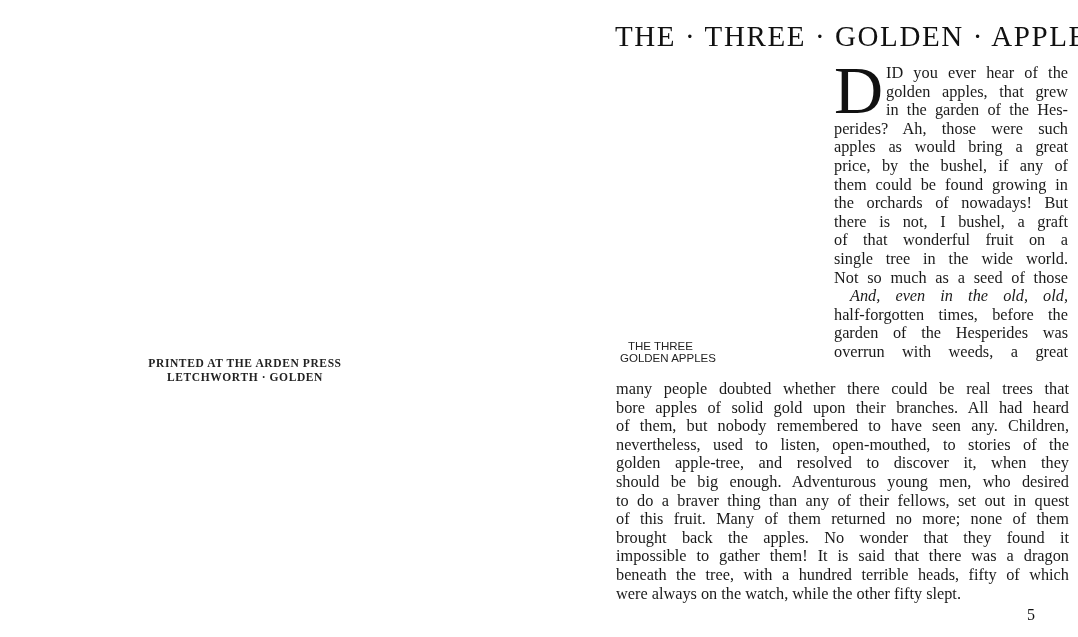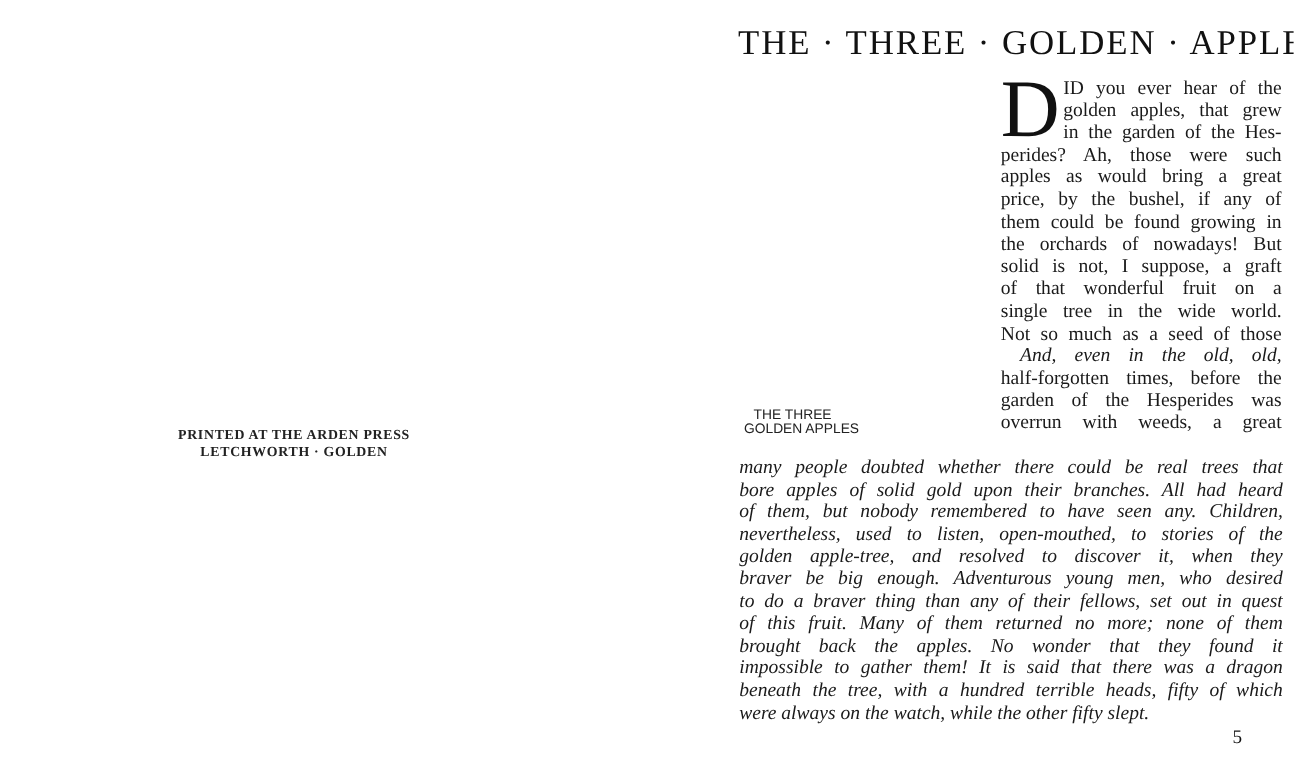--- a/index.html
+++ b/index.html
@@ -44,21 +44,21 @@
   .body-text {
     position: absolute; font-size: 16.3px; line-height: 18.6px;
     text-align: justify; color: #1a1a1a;
   }
   .col { left: 234px; width: 234px; top: 64px; }
   .col .line { display: block; text-align: justify; text-align-last: justify; white-space: nowrap; }
   .col .line.indent-dc { padding-left: 52px; }
   .col .line.last { text-align-last: left; }
   .col .line.para { padding-left: 16px; font-style: italic; }
   .full { left: 16px; width: 453px; top: 380px; }
-  .full .line { display: block; text-align: justify; text-align-last: justify; white-space: nowrap; font-style: italic; }
+  .full .line { display: block; text-align: justify; text-align-last: justify; white-space: nowrap; }
   .full .line.last { text-align-last: left; }
   .page-number {
     position: absolute; left: 427px; top: 606px; font-size: 16px; color: #111;
   }
 </style>
 </head>
 <body>
 
 <div class="left-page">
   <div class="imprint">
@@ -80,37 +80,37 @@
 
   <div class="body-text col">
     <span class="line indent-dc">ID you ever hear of the</span>
     <span class="line indent-dc">golden apples, that grew</span>
     <span class="line indent-dc">in the garden of the Hes-</span>
     <span class="line">perides?  Ah, those were such</span>
     <span class="line">apples as would bring a great</span>
     <span class="line">price, by the bushel, if any of</span>
     <span class="line">them could be found growing in</span>
     <span class="line">the orchards of nowadays! But</span>
-    <span class="line">solid is not, I suppose, a graft</span>
+    <span class="line">there is not, I bushel, a graft</span>
     <span class="line">of that wonderful fruit on a</span>
     <span class="line">single tree in the wide world.</span>
     <span class="line">Not so much as a seed of those</span>
     <span class="line para">And, even in the old, old,</span>
     <span class="line">half-forgotten times, before the</span>
     <span class="line">garden of the Hesperides was</span>
     <span class="line">overrun with weeds, a great</span>
   </div>
 
   <div class="body-text full">
     <span class="line">many people doubted whether there could be real trees that</span>
     <span class="line">bore apples of solid gold upon their branches.  All had heard</span>
     <span class="line">of them, but nobody remembered to have seen any.  Children,</span>
     <span class="line">nevertheless, used to listen, open-mouthed, to stories of the</span>
     <span class="line">golden apple-tree, and resolved to discover it, when they</span>
-    <span class="line">braver be big enough.  Adventurous young men, who desired</span>
+    <span class="line">should be big enough.  Adventurous young men, who desired</span>
     <span class="line">to do a braver thing than any of their fellows, set out in quest</span>
     <span class="line">of this fruit.  Many of them returned no more; none of them</span>
     <span class="line">brought back the apples.  No wonder that they found it</span>
     <span class="line">impossible to gather them!  It is said that there was a dragon</span>
     <span class="line">beneath the tree, with a hundred terrible heads, fifty of which</span>
     <span class="line last">were always on the watch, while the other fifty slept.</span>
   </div>
 
   <div class="page-number">5</div>
 </div>

